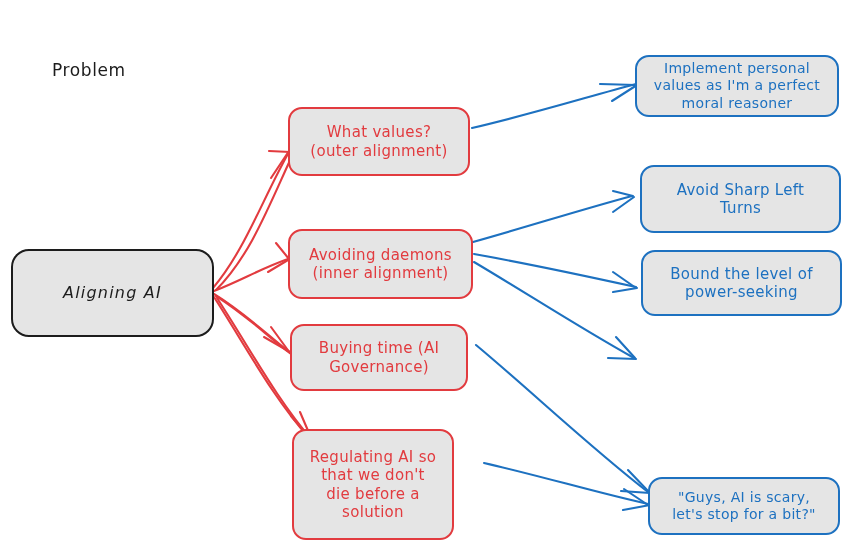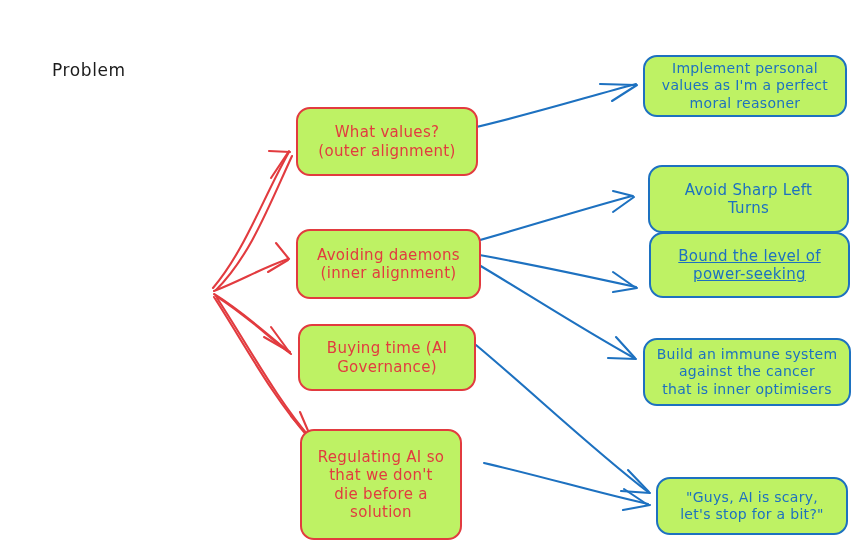--- a/index.html
+++ b/index.html
@@ -34,29 +34,28 @@
     letter-spacing: 0.6px;
     white-space: nowrap;
   }
   .node {
     position: absolute;
     box-sizing: border-box;
     display: flex;
     align-items: center;
     justify-content: center;
     text-align: center;
-    background: #bef264;
+    background: #e5e5e5;
     border-style: solid;
     border-width: 2.2px;
     border-radius: 14px;
     padding: 4px 6px;
     line-height: 1.22;
     letter-spacing: 0.3px;
     font-family: "DejaVu Sans", sans-serif;
-    margin-left: 8px;
   }
   .node span { display: block; width: 100%; white-space: pre-line; }
 
   .node-root {
     border-color: #1c1c1c;
     color: #1c1c1c;
     font-style: italic;
     font-size: 16px;
     border-radius: 18px;
     border-width: 2.4px;
@@ -141,20 +140,23 @@
           <path d="M484 463 C 545 477 594 492 648 504"></path>
           <path d="M624 489 L 648 505"></path>
           <path d="M623 510 L 650 505"></path>
         </g>
       </g>
     </g>
   </svg>
 
   <div class="col-header hdr-problem" style="left:52px; top:41px;">Problem</div>
 
+  <div class="node node-root" style="left:11px; top:249px; width:203px; height:88px;">
+    <span>Aligning AI</span>
+  </div>
 
   <div class="node node-sub" style="left:288px; top:107px; width:182px; height:69px;">
     <span>What values?
 (outer alignment)</span>
   </div>
   <div class="node node-sub" style="left:288px; top:229px; width:185px; height:70px;">
     <span>Avoiding daemons
 (inner alignment)</span>
   </div>
   <div class="node node-sub" style="left:290px; top:324px; width:178px; height:67px;">
@@ -170,27 +172,22 @@
 
   <div class="node node-sol" style="left:635px; top:55px; width:204px; height:62px;">
     <span>Implement personal
 values as I'm a perfect
 moral reasoner</span>
   </div>
   <div class="node node-sol big" style="left:640px; top:165px; width:201px; height:68px;">
     <span>Avoid Sharp Left
 Turns</span>
   </div>
-  <div class="node node-sol big" style="left:641px; top:232px; width:201px; height:66px;text-decoration:underline;">
+  <div class="node node-sol big" style="left:641px; top:250px; width:201px; height:66px;">
     <span>Bound the level of
 power-seeking</span>
-  </div>
-  <div class="node node-sol" style="left:635px; top:338px; width:208px; height:68px;">
-    <span>Build an immune system
-against the cancer
-that is inner optimisers</span>
   </div>
   <div class="node node-sol" style="left:648px; top:477px; width:192px; height:58px;">
     <span>"Guys, AI is scary,
 let's stop for a bit?"</span>
   </div>
 
 </div>
 
 </body></html>

